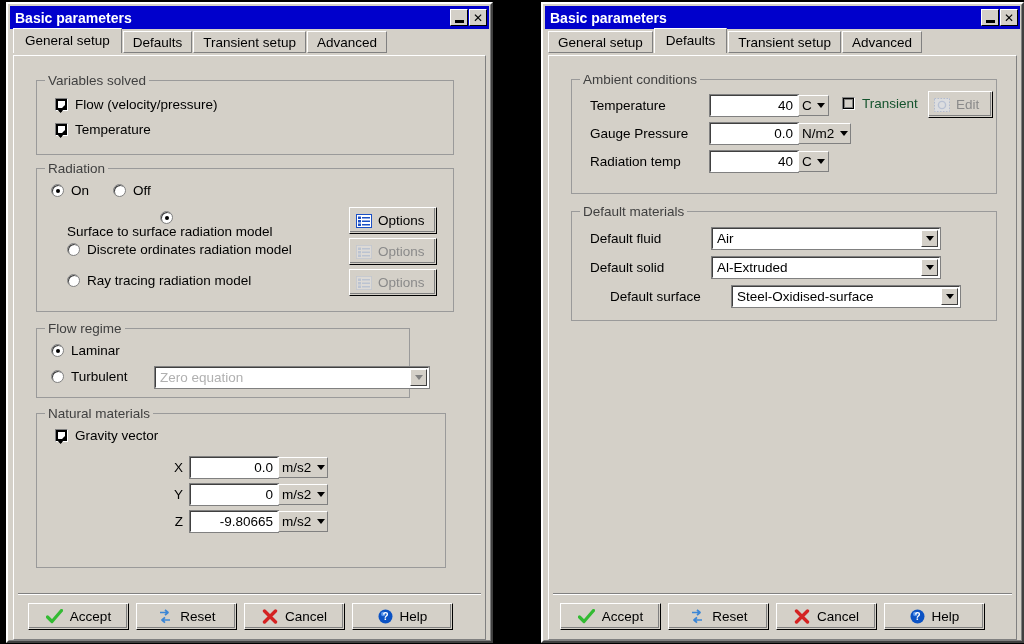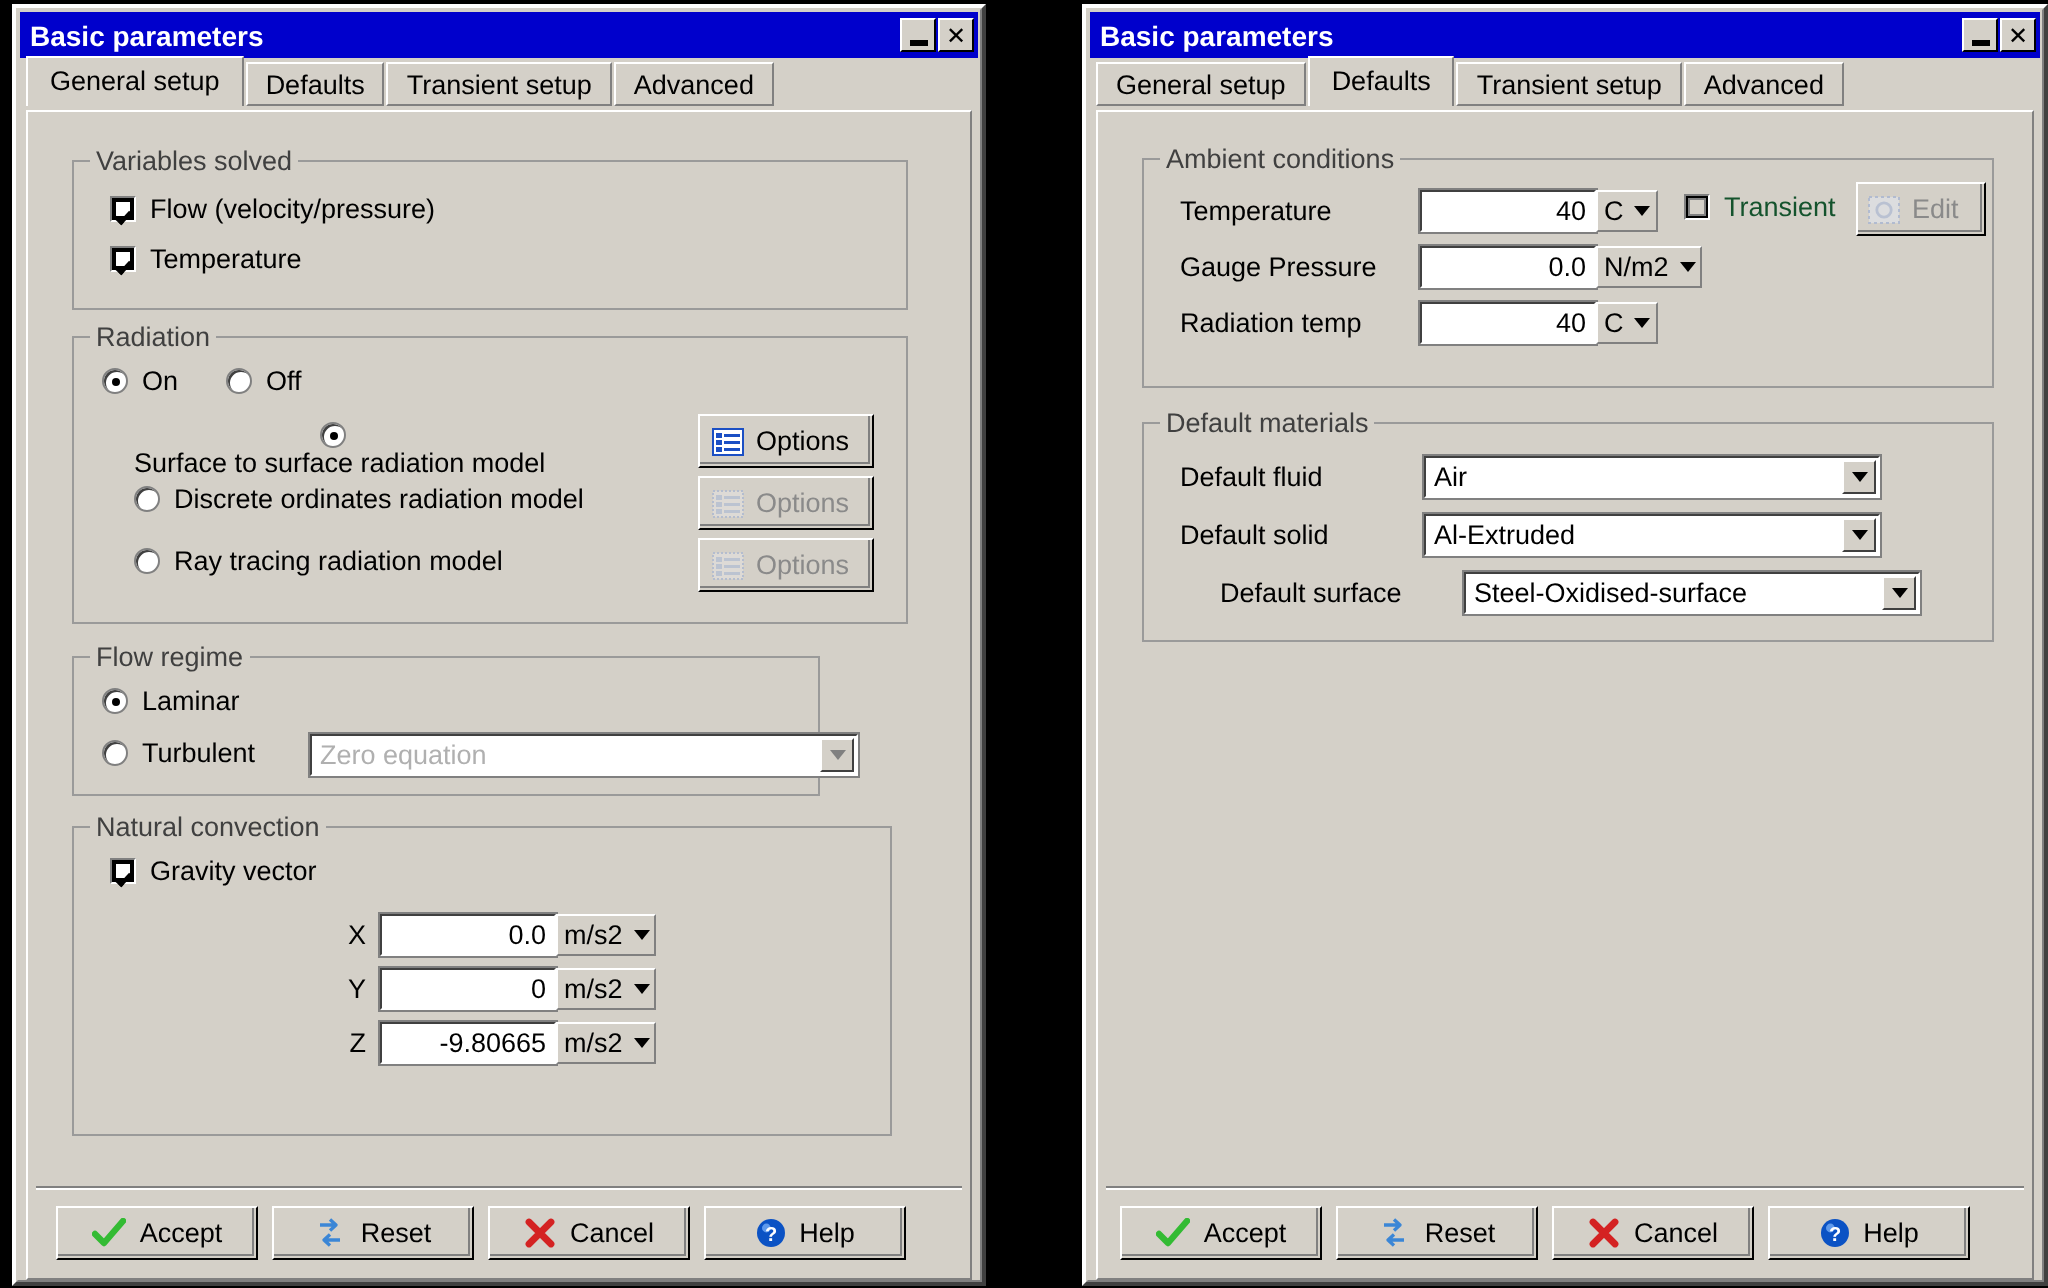--- a/index.html
+++ b/index.html
@@ -337,21 +337,21 @@
             <span class="radio"></span>
             <span class="lbl">Turbulent</span>
           </div>
           <div class="combo dis" style="position:absolute;left:118px;top:38px;width:274px;">
             <span class="cval ghost">Zero equation</span>
             <span class="cbtn"></span>
           </div>
         </div>
 
         <div class="group" style="left:22px;top:357px;width:410px;height:155px;">
-          <div class="legend">Natural convection</div>
+          <div class="legend">Natural materials</div>
           <div class="row" style="left:18px;top:14px;">
             <span class="chk on"></span>
             <span class="lbl">Gravity vector</span>
           </div>
 
           <div class="row" style="left:128px;top:43px;">
             <span class="lbl" style="width:18px;text-align:right;margin-right:7px;">X</span>
             <span class="field" style="width:88px;">0.0</span>
             <span class="unitcombo">
               <span class="uval">m/s2</span>

